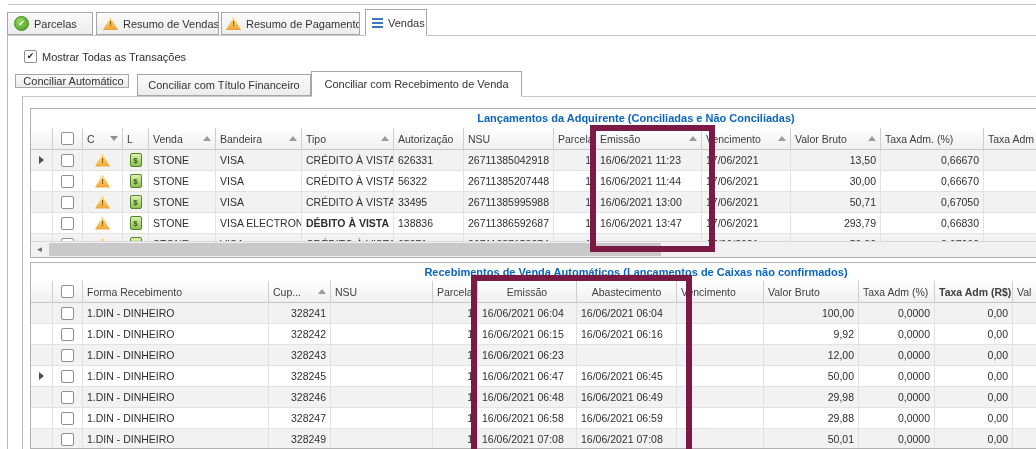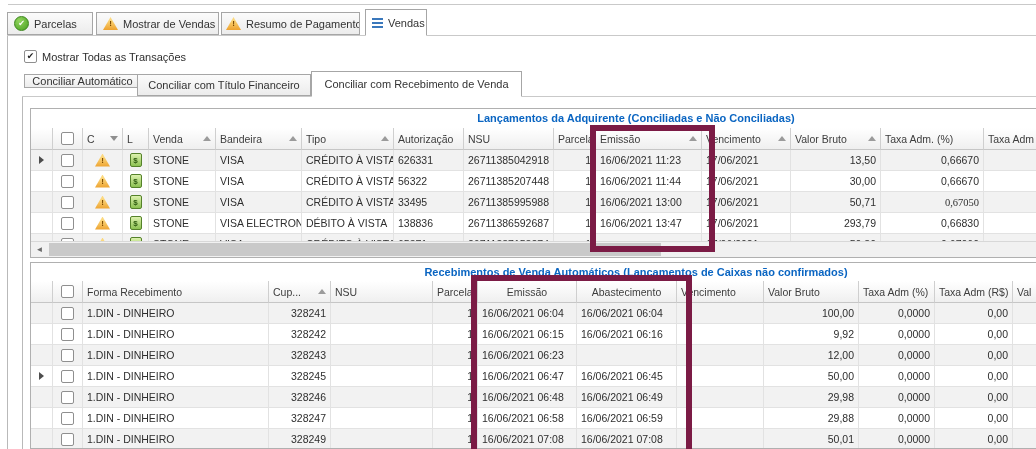--- a/index.html
+++ b/index.html
@@ -65,21 +65,21 @@
   <div class="hline" style="left:8px;top:4px;width:1028px;"></div>
 
   <div class="tab" style="left:7px;top:12px;width:86px;height:23px;">
     <span class="ckc">✔</span>
     <span>Parcelas</span>
   </div>
   <div class="tab" style="left:96px;top:12px;width:123px;height:23px;">
     <span class="warn">
         <i>!</i>
       </span>
-    <span>Mostrar de Vendas</span>
+    <span>Resumo de Vendas</span>
   </div>
   <div class="tab" style="left:221px;top:12px;width:139px;height:23px;padding:0 4px;">
     <span class="warn">
         <i>!</i>
       </span>
     <span>Resumo de Pagamentos</span>
   </div>
   <div class="tab active" style="left:365px;top:9px;width:62px;height:27px;">
     <span class="lst"></span>
     <span>Vendas</span>
@@ -87,21 +87,21 @@
   <div class="hline" style="left:7px;top:35px;width:1029px;z-index:4;"></div>
   <div class="vline" style="left:7px;top:35px;height:414px;"></div>
 
   <div style="position:absolute;left:24px;top:50px;display:flex;align-items:center;gap:5px;font-size:11px;">
     <span class="cbx">
         <i>✔</i>
       </span>
     <span>Mostrar Todas as Transações</span>
   </div>
 
-  <div class="subtab" style="left:24px;top:74px;width:114px;height:14px;padding-left:11px;">
+  <div class="subtab" style="left:15px;top:74px;width:114px;height:14px;padding-left:11px;">
     <span>Conciliar Automático</span>
   </div>
   <div class="subtab" style="left:137px;top:74px;width:174px;height:22px;">
     <span>Conciliar com Título Financeiro</span>
   </div>
   <div class="subtab active" style="left:311px;top:71px;width:211px;height:26px;">
     <span>Conciliar com Recebimento de Venda</span>
   </div>
   <div class="hline" style="left:22px;top:96px;width:1014px;z-index:4;"></div>
   <div class="vline" style="left:22px;top:96px;height:353px;"></div>
@@ -231,39 +231,39 @@
         </div>
         <div class="gcell" style="width: 67px; height: 21px;">STONE</div>
         <div class="gcell" style="width: 86px; height: 21px;">VISA</div>
         <div class="gcell" style="width: 92px; height: 21px;">CRÉDITO À VISTA</div>
         <div class="gcell" style="width: 70px; height: 21px;">33495</div>
         <div class="gcell" style="width: 90px; height: 21px;">26711385995988</div>
         <div class="gcell" style="width: 42px; height: 21px; justify-content: flex-end;">1</div>
         <div class="gcell" style="width: 106px; height: 21px;">16/06/2021 13:00</div>
         <div class="gcell" style="width: 89px; height: 21px;">17/06/2021</div>
         <div class="gcell" style="width: 90px; height: 21px; justify-content: flex-end;">50,71</div>
-        <div class="gcell" style="width: 103px; height: 21px; justify-content: flex-end; font-family: Liberation Serif, serif;">0,67050</div>
+        <div class="gcell" style="width: 103px; height: 21px; justify-content: flex-end;">0,67050</div>
         <div class="gcell" style="width: 130px; height: 21px;"></div>
       </div>
       <div class="grow" style="top: 104px;">
         <div class="gcell" style="width: 22px; height: 21px; justify-content: center;"></div>
         <div class="gcell" style="width: 30px; height: 21px; justify-content: center;">
           <span class="cb"></span>
         </div>
         <div class="gcell" style="width: 40px; height: 21px; justify-content: center;">
           <span class="warn">
             <i>!</i>
           </span>
         </div>
         <div class="gcell" style="width: 26px; height: 21px; justify-content: center;">
           <span class="money">$</span>
         </div>
         <div class="gcell" style="width: 67px; height: 21px;">STONE</div>
         <div class="gcell" style="width: 86px; height: 21px;">VISA ELECTRON</div>
-        <div class="gcell" style="width: 92px; height: 21px;">DÉBITO À VISTA</div>
+        <div class="gcell" style="width: 92px; height: 21px; font-weight: bold;">DÉBITO À VISTA</div>
         <div class="gcell" style="width: 70px; height: 21px;">138836</div>
         <div class="gcell" style="width: 90px; height: 21px;">26711386592687</div>
         <div class="gcell" style="width: 42px; height: 21px; justify-content: flex-end;">1</div>
         <div class="gcell" style="width: 106px; height: 21px;">16/06/2021 13:47</div>
         <div class="gcell" style="width: 89px; height: 21px;">17/06/2021</div>
         <div class="gcell" style="width: 90px; height: 21px; justify-content: flex-end;">293,79</div>
         <div class="gcell" style="width: 103px; height: 21px; justify-content: flex-end;">0,66830</div>
         <div class="gcell" style="width: 130px; height: 21px;"></div>
       </div>
       <div class="grow stripe" style="top: 125px;">
@@ -321,21 +321,21 @@
         </div>
         <div class="hcell" style="width: 87px; height: 22px;">
           <span>Vencimento</span>
         </div>
         <div class="hcell" style="width: 95px; height: 22px;">
           <span>Valor Bruto</span>
         </div>
         <div class="hcell" style="width: 76px; height: 22px;">
           <span>Taxa Adm (%)</span>
         </div>
-        <div class="hcell" style="width: 78px; height: 22px;">
+        <div class="hcell" style="width: 78px; height: 22px; font-weight: bold;">
           <span>Taxa Adm (R$)</span>
         </div>
         <div class="hcell" style="width: 100px; height: 22px;">
           <span>Val</span>
         </div>
       </div>
       <div class="grow stripe" style="top: 40px;">
         <div class="gcell" style="width: 22px; height: 21px; justify-content: center;"></div>
         <div class="gcell" style="width: 30px; height: 21px; justify-content: center;">
           <span class="cb"></span>

